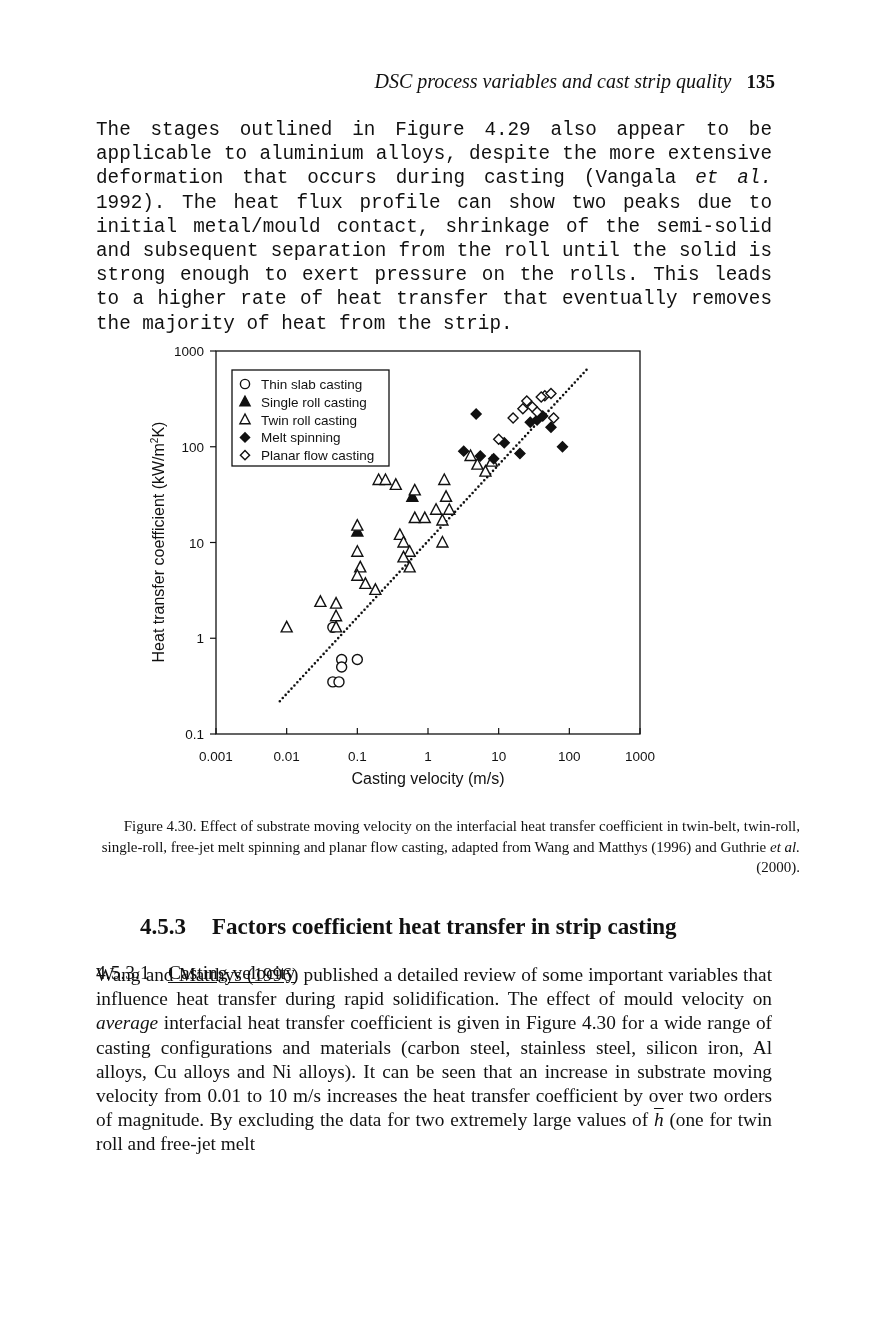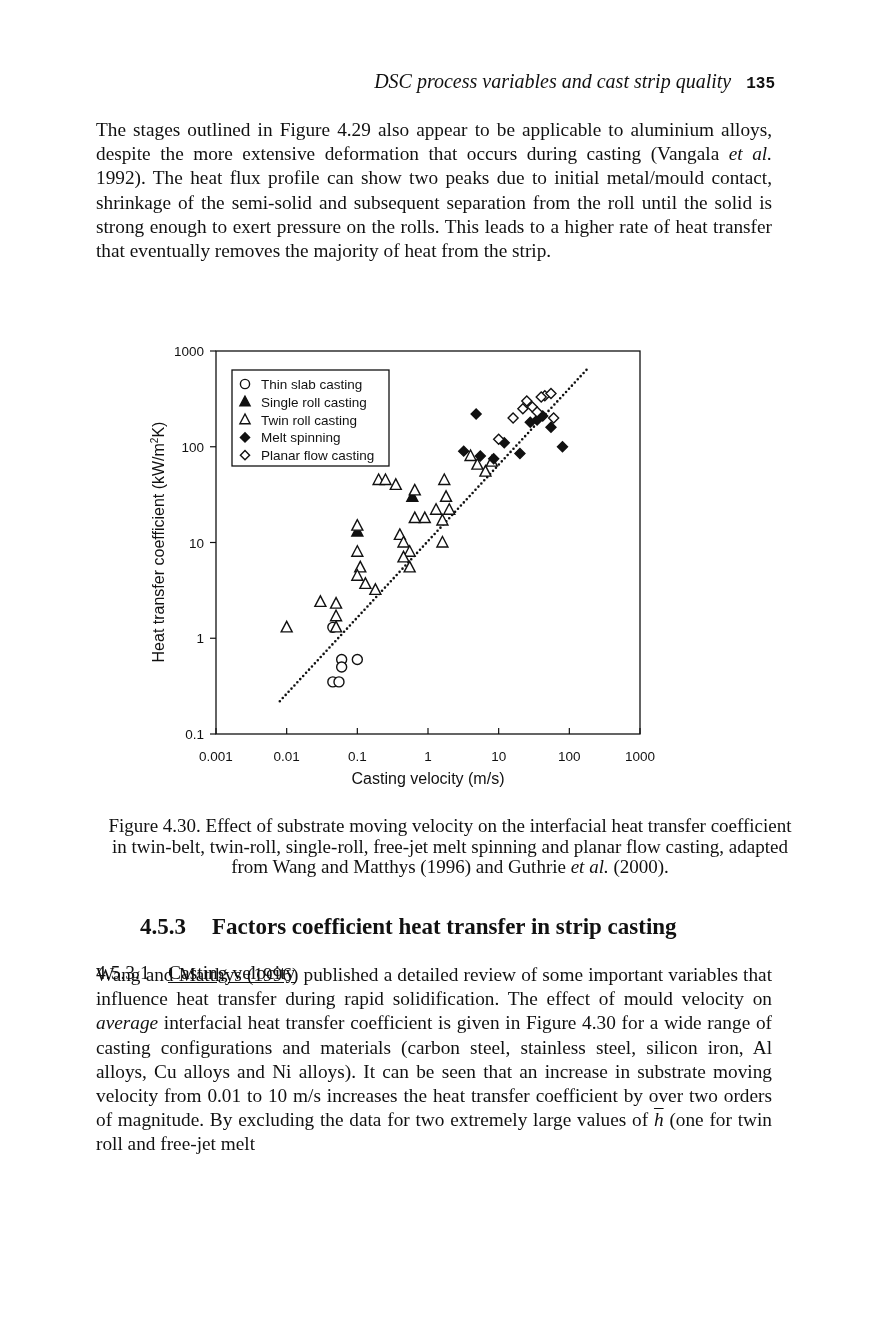--- a/index.html
+++ b/index.html
@@ -1,30 +1,30 @@
 <!DOCTYPE html>
 <html><head>
 <meta charset="utf-8">
 <style>
   html, body { margin: 0; padding: 0; background: #ffffff; }
   body { width: 885px; height: 1327px; position: relative; overflow: hidden;
          font-family: "Liberation Serif", "DejaVu Serif", serif; color: #111; }
   .running-head { position: absolute; top: 70px; left: 98px; width: 677px; text-align: right;
                   font-size: 20px; }
   .running-head .title { font-style: italic; margin-top: 8px; }
-  .running-head .page { font-weight: bold; font-family: Liberation Mono, monospace; margin-left: 10px; font-size: 16px; }
+  .running-head .page { font-weight: bold; font-family: Liberation Serif, serif; margin-left: 10px; font-size: 19px; }
   .para { position: absolute; left: 96px; width: 676px; font-size: 19.3px; line-height: 24.2px;
           text-align: justify; text-align-last: left; }
   .para em { font-style: italic; }
-  #p1 { top: 118px; }
+  #p1 { top: 118px; font-family: Liberation Mono, monospace; }
   #p2 { top: 963px; }
   .figure { position: absolute; left: 140px; top: 336px; width: 540px; height: 460px; }
   .figure svg { position: absolute; left: 0; top: 0; }
-  .caption { position: absolute; left: 100px; top: 816px; width: 700px; text-align: center;
-             font-size: 19px; line-height: 20.5px; }
+  .caption { position: absolute; left: 100px; top: 816px; width: 700px; text-align: right;
+             font-size: 15px; line-height: 20.5px; }
   .caption em { font-style: italic; }
   .h-section { position: absolute; left: 96px; top: 914px; font-size: 23px; font-weight: bold; }
   .h-section .num { display: inline-block; width: 72px; margin-left: 44px; }
   .h-sub { position: absolute; left: 96px; top: 962px; font-size: 19.5px; text-decoration: underline;
            text-underline-offset: 3px; }
   .h-sub .num { display: inline-block; width: 72px; }
   .ax { font-family: "Liberation Sans", "DejaVu Sans", sans-serif; font-size: 13.5px; fill: #111; }
   .axlabel { font-family: "Liberation Sans", "DejaVu Sans", sans-serif; font-size: 16px; fill: #111; }
   .legend-text { font-family: "Liberation Sans", "DejaVu Sans", sans-serif; font-size: 13.5px; fill: #111; }
 </style>

